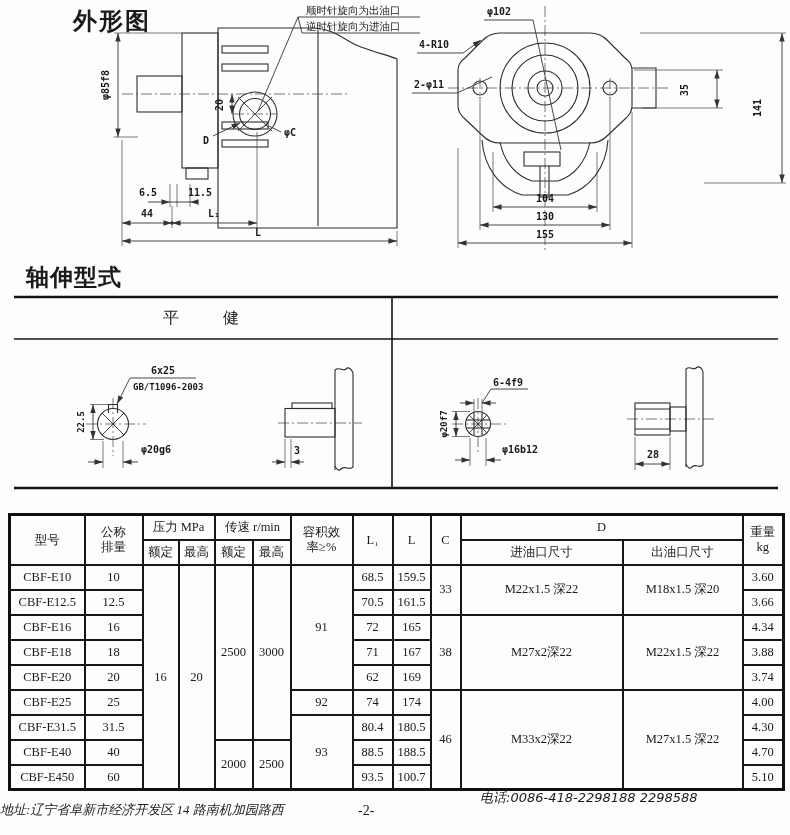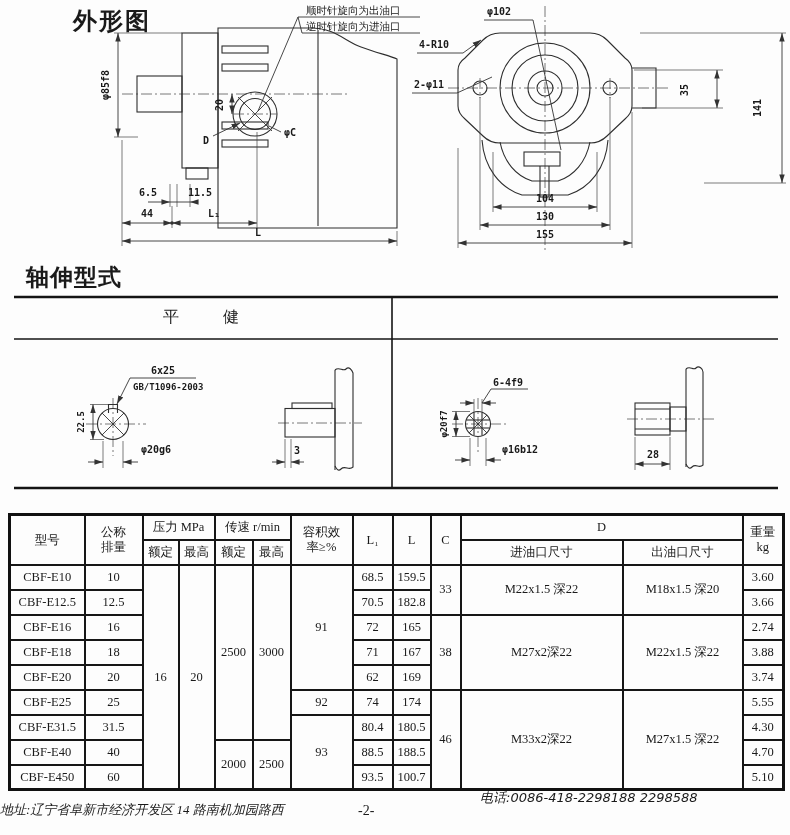--- a/index.html
+++ b/index.html
@@ -4,21 +4,21 @@
 <style>
   html,body{margin:0;padding:0;background:#e8e8e8;}
   #page{
     position:relative;width:790px;height:835px;background:#fdfdfd;
     font-family:"Liberation Serif", serif;color:#1a1a1a;overflow:hidden;
   }
   .abs{position:absolute;}
   #title{left:73px;top:5px;font-size:24px;font-weight:700;letter-spacing:2px;}
   #shaft-title{left:26px;top:262px;font-size:23px;font-weight:600;letter-spacing:1px;}
   .band-head{top:301px;height:34px;line-height:34px;text-align:center;
-    font-size:16px;letter-spacing:4px;font-family:Liberation Mono, monospace;}
+    font-size:16px;letter-spacing:4px;}
   #band-head-left{left:14px;width:378px;}
   #band-head-right{left:392px;width:386px;}
 
   svg .ln{stroke:#2e2e2e;stroke-width:1.1;fill:none;}
   svg .cl{stroke:#555;stroke-width:0.8;fill:none;stroke-dasharray:11 3 2 3;}
   svg .dim{stroke:#333;stroke-width:0.9;fill:none;}
   svg .ext{stroke:#444;stroke-width:0.7;fill:none;}
   svg .bd{stroke:#141414;fill:none;}
   svg text.dm{font-family:"DejaVu Sans Mono", monospace;font-size:10px;font-weight:700;fill:#191919;}
   svg text.dmS{font-family:"DejaVu Sans Mono", monospace;font-size:9px;font-weight:700;fill:#191919;}
@@ -337,32 +337,32 @@
       <td>159.5</td>
       <td rowspan="2">33</td>
       <td rowspan="2">M22x1.5 深22</td>
       <td rowspan="2">M18x1.5 深20</td>
       <td>3.60</td>
     </tr>
     <tr>
       <td>CBF-E12.5</td>
       <td>12.5</td>
       <td>70.5</td>
-      <td>182.8</td>
+      <td>161.5</td>
       <td>3.66</td>
     </tr>
     <tr>
       <td>CBF-E16</td>
       <td>16</td>
       <td>72</td>
       <td>165</td>
       <td rowspan="3">38</td>
       <td rowspan="3">M27x2深22</td>
       <td rowspan="3">M22x1.5 深22</td>
-      <td>2.74</td>
+      <td>4.34</td>
     </tr>
     <tr>
       <td>CBF-E18</td>
       <td>18</td>
       <td>71</td>
       <td>167</td>
       <td>3.88</td>
     </tr>
     <tr>
       <td>CBF-E20</td>
@@ -373,21 +373,21 @@
     </tr>
     <tr>
       <td>CBF-E25</td>
       <td>25</td>
       <td>92</td>
       <td>74</td>
       <td>174</td>
       <td rowspan="4">46</td>
       <td rowspan="4">M33x2深22</td>
       <td rowspan="4">M27x1.5 深22</td>
-      <td>5.55</td>
+      <td>4.00</td>
     </tr>
     <tr>
       <td>CBF-E31.5</td>
       <td>31.5</td>
       <td rowspan="3">93</td>
       <td>80.4</td>
       <td>180.5</td>
       <td>4.30</td>
     </tr>
     <tr>

